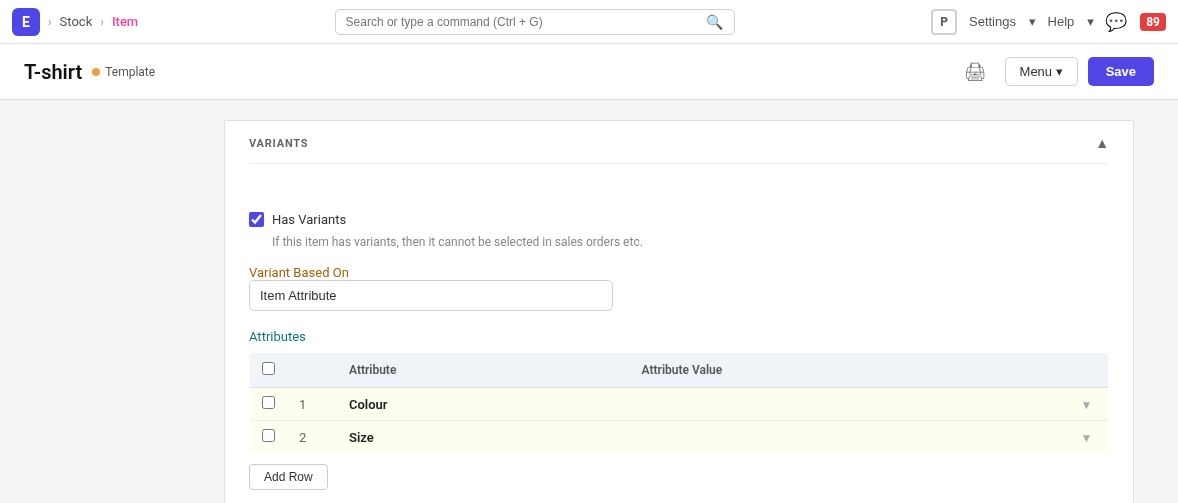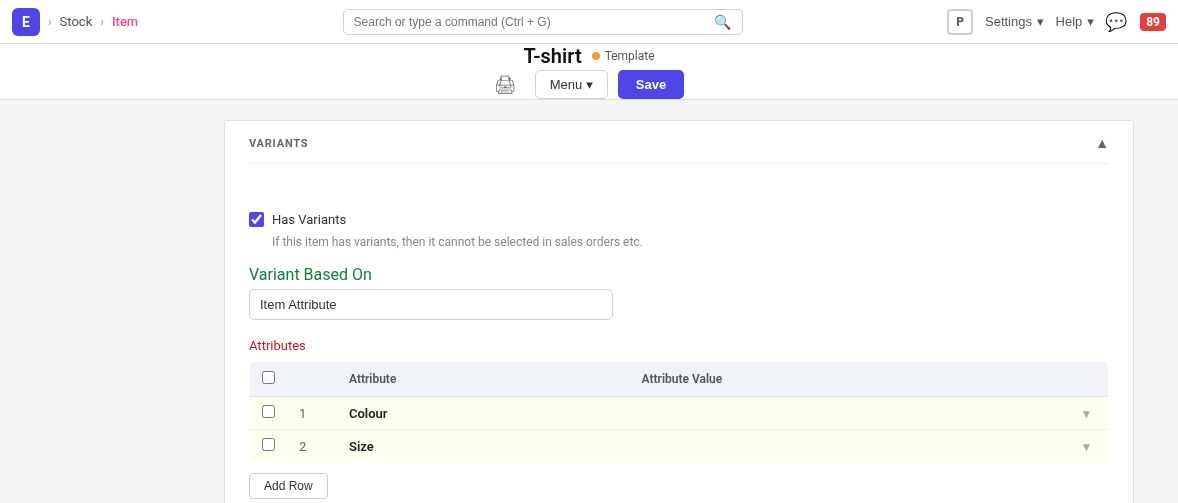--- a/index.html
+++ b/index.html
@@ -31,33 +31,33 @@
     }
     .search-icon { color: #999; font-size: 14px; margin-left: 4px; }
     .topnav-right { display: flex; align-items: center; gap: 12px; }
     .p-badge {
       width: 26px; height: 26px; border: 2px solid #d0d0d0; border-radius: 4px;
       display: flex; align-items: center; justify-content: center;
       font-size: 12px; font-weight: bold; color: #555;
     }
     .nav-btn {
       background: none; border: none; cursor: pointer; font-size: 13px; color: #555;
-      display: flex; align-items: center; gap: 5px; justify-content: center;
+      display: flex; align-items: center; gap: 13px; justify-content: center;
     }
     .notif-icon { font-size: 18px; color: #666; cursor: pointer; }
     .notif-badge {
       background: #e53e3e; color: #fff; border-radius: 4px;
       font-size: 12px; font-weight: bold; padding: 2px 6px; cursor: pointer;
     }
 
     
     .page-header {
       display: flex; align-items: center; justify-content: space-between;
       background: #fff; border-bottom: 1px solid #e0e0e0;
-      height: 56px; padding: 0 24px; flex-direction: column;
+      height: 56px; padding: 0 24px;
     }
     .page-title-area { display: flex; align-items: center; gap: 10px; }
     .page-title { font-size: 20px; font-weight: 600; color: #111; }
     .template-badge {
       display: flex; align-items: center; gap: 5px;
       font-size: 12px; color: #555;
     }
     .dot-orange { width: 8px; height: 8px; border-radius: 50%; background: #f6993f; display: inline-block; }
     .header-actions { display: flex; align-items: center; gap: 10px; }
     .print-icon { font-size: 18px; color: #666; cursor: pointer; }
@@ -89,29 +89,29 @@
     .section-title {
       font-size: 11px; font-weight: 700; color: #666; letter-spacing: 0.8px; text-transform: uppercase;
     }
     .collapse-icon { color: #666; font-size: 14px; cursor: pointer; }
 
     .checkbox-row { display: flex; align-items: flex-end; gap: 8px; margin-bottom: 8px; margin-top: 48px; }
     .checkbox-row input[type=checkbox] { width: 15px; height: 15px; accent-color: #4f46e5; cursor: pointer; }
     .checkbox-label { font-size: 13px; color: #333; }
     .help-text { font-size: 12px; color: #888; margin-bottom: 16px; margin-left: 23px; }
 
-    .field-label { font-size: 16px; color: #15803d; margin-bottom: 5px; }
+    .field-label { font-size: 13px; color: #a16207; }
     .field-input {
       border: 1px solid #d0d0d0; border-radius: 5px;
       padding: 7px 10px; font-size: 13px; color: #333;
       width: 364px; background: #fff; outline: none;
     }
 
     
-    .attributes-label { font-size: 13px; color: #b91c1c; margin: 18px 0 8px; }
+    .attributes-label { font-size: 13px; color: #0f766e; margin: 18px 0 8px; }
 
     .attr-table { width: 100%; border-collapse: collapse; border: 1px solid #e0e0e0; border-radius: 5px; overflow: hidden; }
     .attr-table th {
       background: #f0f4f8; font-size: 12px; font-weight: 600; color: #555;
       padding: 9px 12px; text-align: left; border-bottom: 1px solid #dde3ea;
     }
     .attr-table td { padding: 8px 12px; border-bottom: 1px solid #eee; font-size: 13px; }
     .attr-table tr:last-child td { border-bottom: none; }
     .col-check { width: 36px; }
     .col-num { width: 50px; color: #666; text-align: left; }

